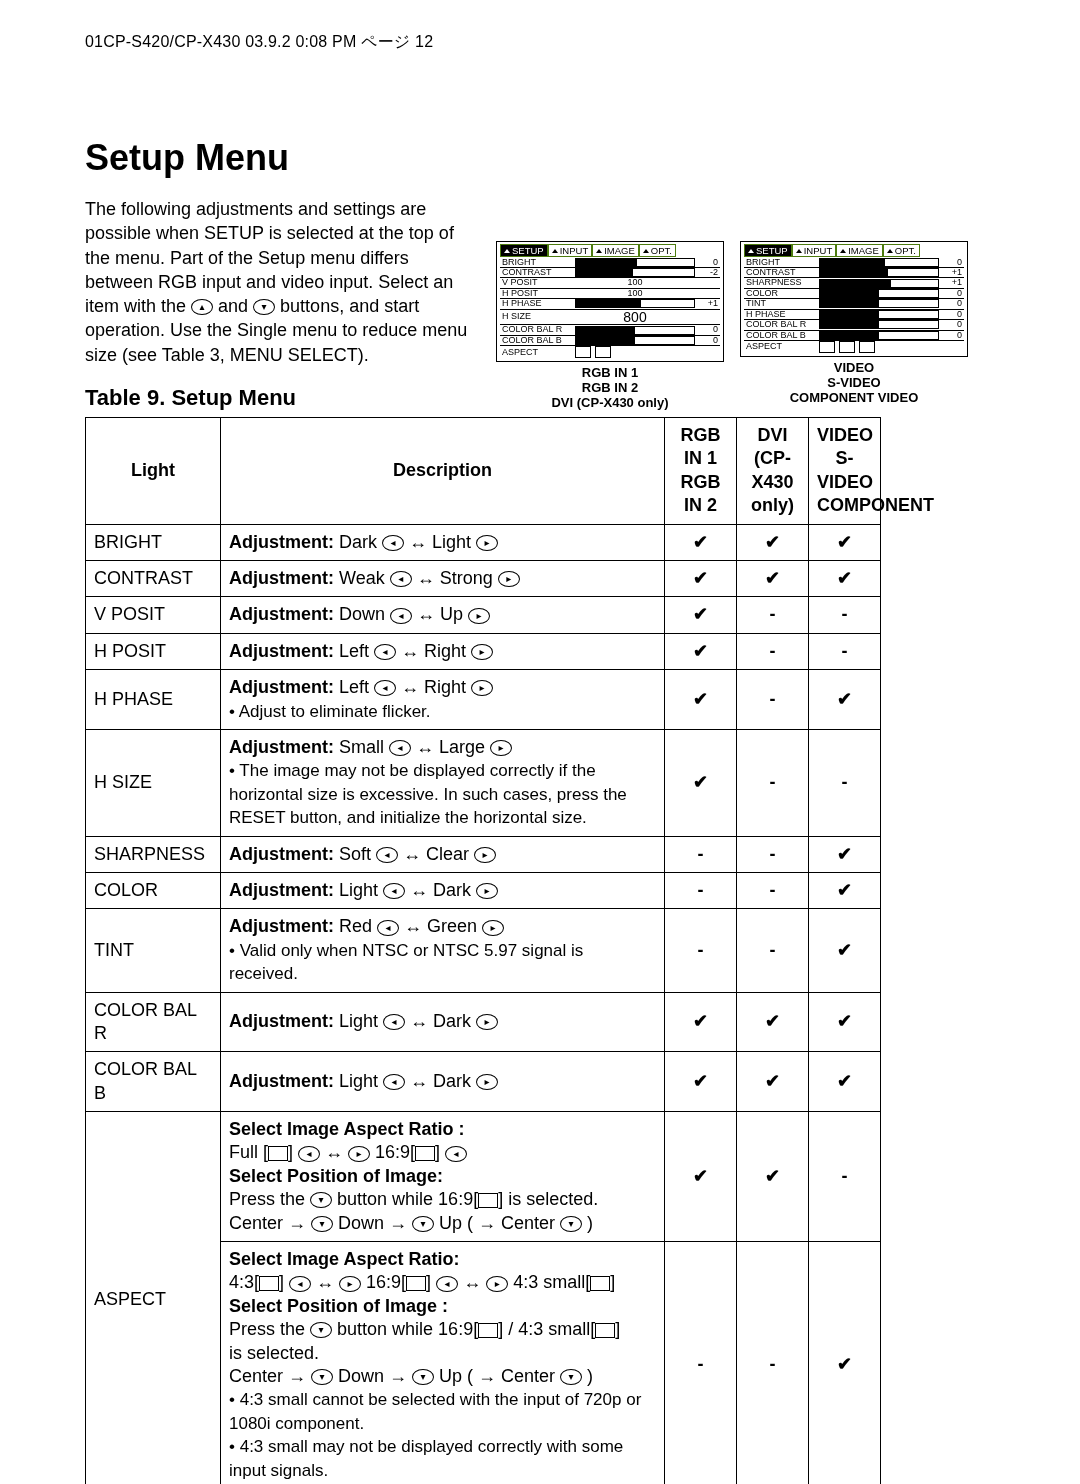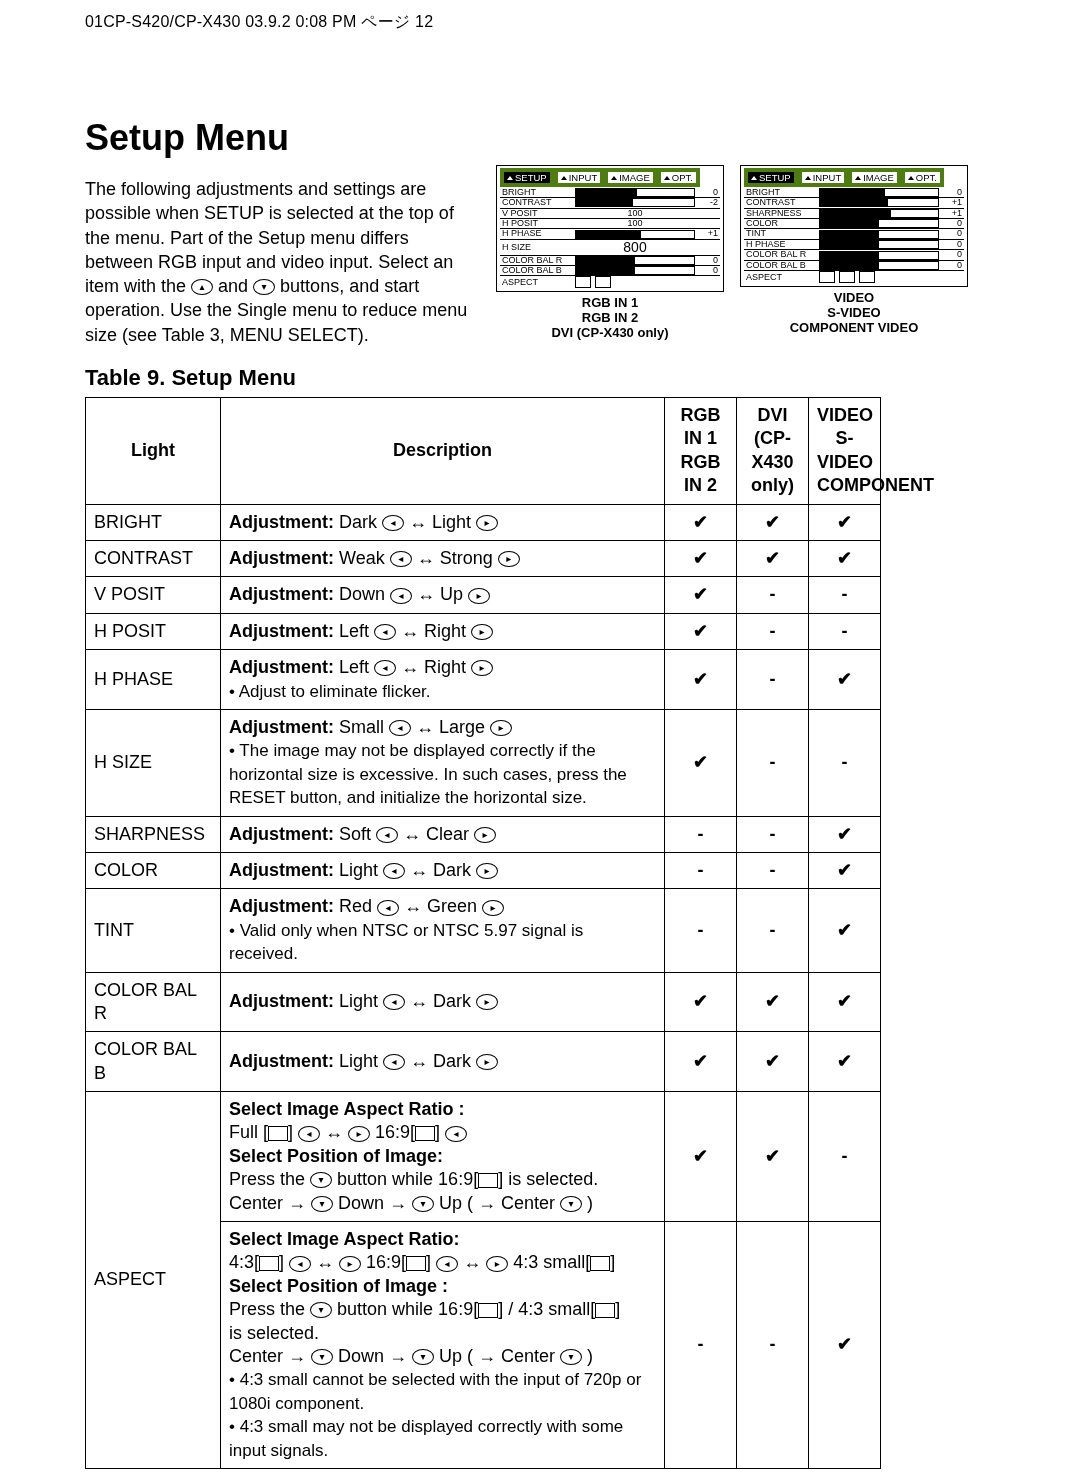--- a/index.html
+++ b/index.html
@@ -1,27 +1,27 @@
 <!DOCTYPE html>
 <html><head>
 <meta charset="utf-8">
 <style>
   body{margin:0;background:#fff;font-family:Arial,Helvetica,sans-serif;color:#000;font-size:16px}
-  .page{width:956px;height:1484px;position:relative;box-sizing:border-box;padding:12px 75px 20px 85px}
+  .page{width:956px;height:1484px;position:relative;box-sizing:border-box;padding:32px 75px 20px 85px}
   .runhead{font-size:16px;margin-bottom:80px;letter-spacing:0.2px}
   .title{font-family:Georgia,"Times New Roman",serif;font-size:46px;font-weight:700;letter-spacing:1px;margin:0 0 6px 0;
     -webkit-text-stroke:1.5px #000;color:#fff}
   .section{font-family:Arial,Helvetica,sans-serif;font-size:36px;font-weight:900;margin:4px 0 4px 0}
-  .leadrow{display:flex;align-items:center;gap:16px}
+  .leadrow{display:flex;align-items:flex-end;gap:16px}
   .lead{font-size:18px;line-height:1.35;max-width:390px}
   .inline-icon{display:inline-flex;align-items:center;justify-content:center;width:20px;height:14px;border:1.2px solid #000;border-radius:50%;font-size:10px;line-height:1;vertical-align:middle}
   .menus{display:flex;gap:16px;flex:1;padding-top:2px}
   .menushot{border:1px solid #000;font-size:10px;line-height:1.05;padding:2px 3px 3px 3px;width:220px}
   .tabs{display:flex;gap:0;font-size:9.5px;margin-bottom:1px}
-  .tab{border:4px solid #4d7c0f;padding:1px 3px 0 3px;display:flex;align-items:center;gap:2px}
+  .tab{border:1px solid #4d7c0f;padding:1px 3px 0 3px;display:flex;align-items:center;gap:2px}
   .tab.sel{background:#000;color:#fff}
   .tri{display:inline-block;width:0;height:0;border-left:3px solid transparent;border-right:3px solid transparent;border-bottom:4px solid #000}
   .tab.sel .tri{border-bottom-color:#fff}
   .mrow{display:flex;align-items:center;gap:3px;border-top:1px solid #000;padding:0 2px}
   .mrow:first-of-type{border-top:none}
   .mname{width:70px;font-size:9px;white-space:nowrap}
   .mbar{height:7px;border:1px solid #000;flex:1;position:relative;background:#fff}
   .mfill{position:absolute;left:0;top:0;bottom:0;background:#000}
   .mval{width:20px;text-align:right;font-size:9px}
   .asp{display:flex;gap:4px;align-items:center}

